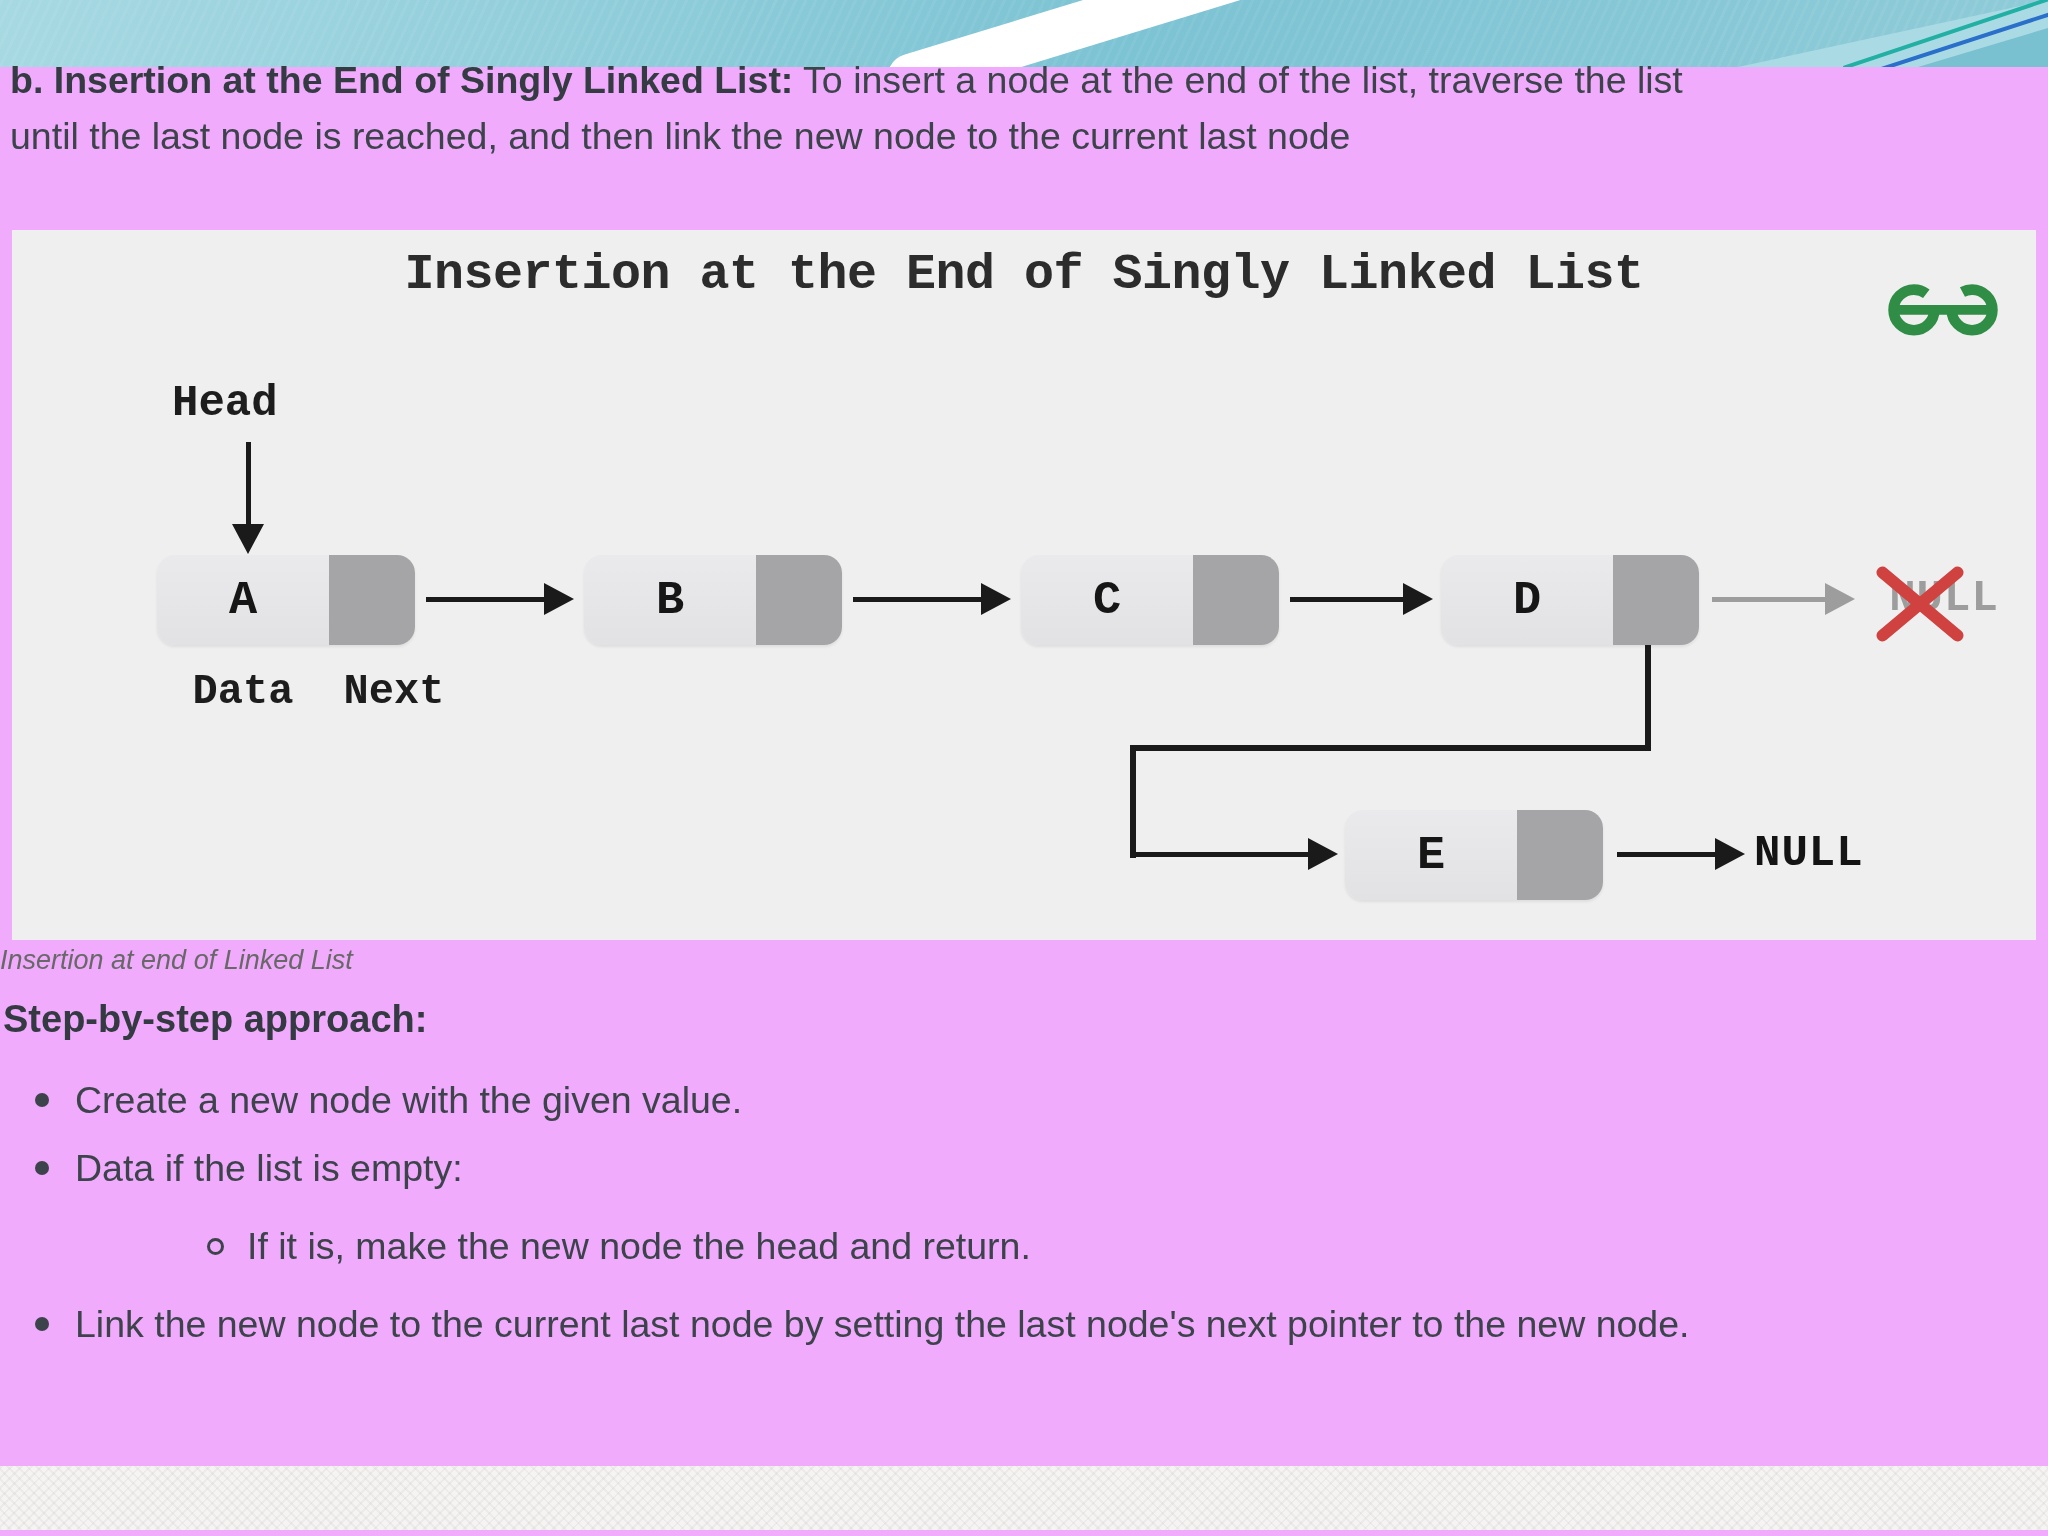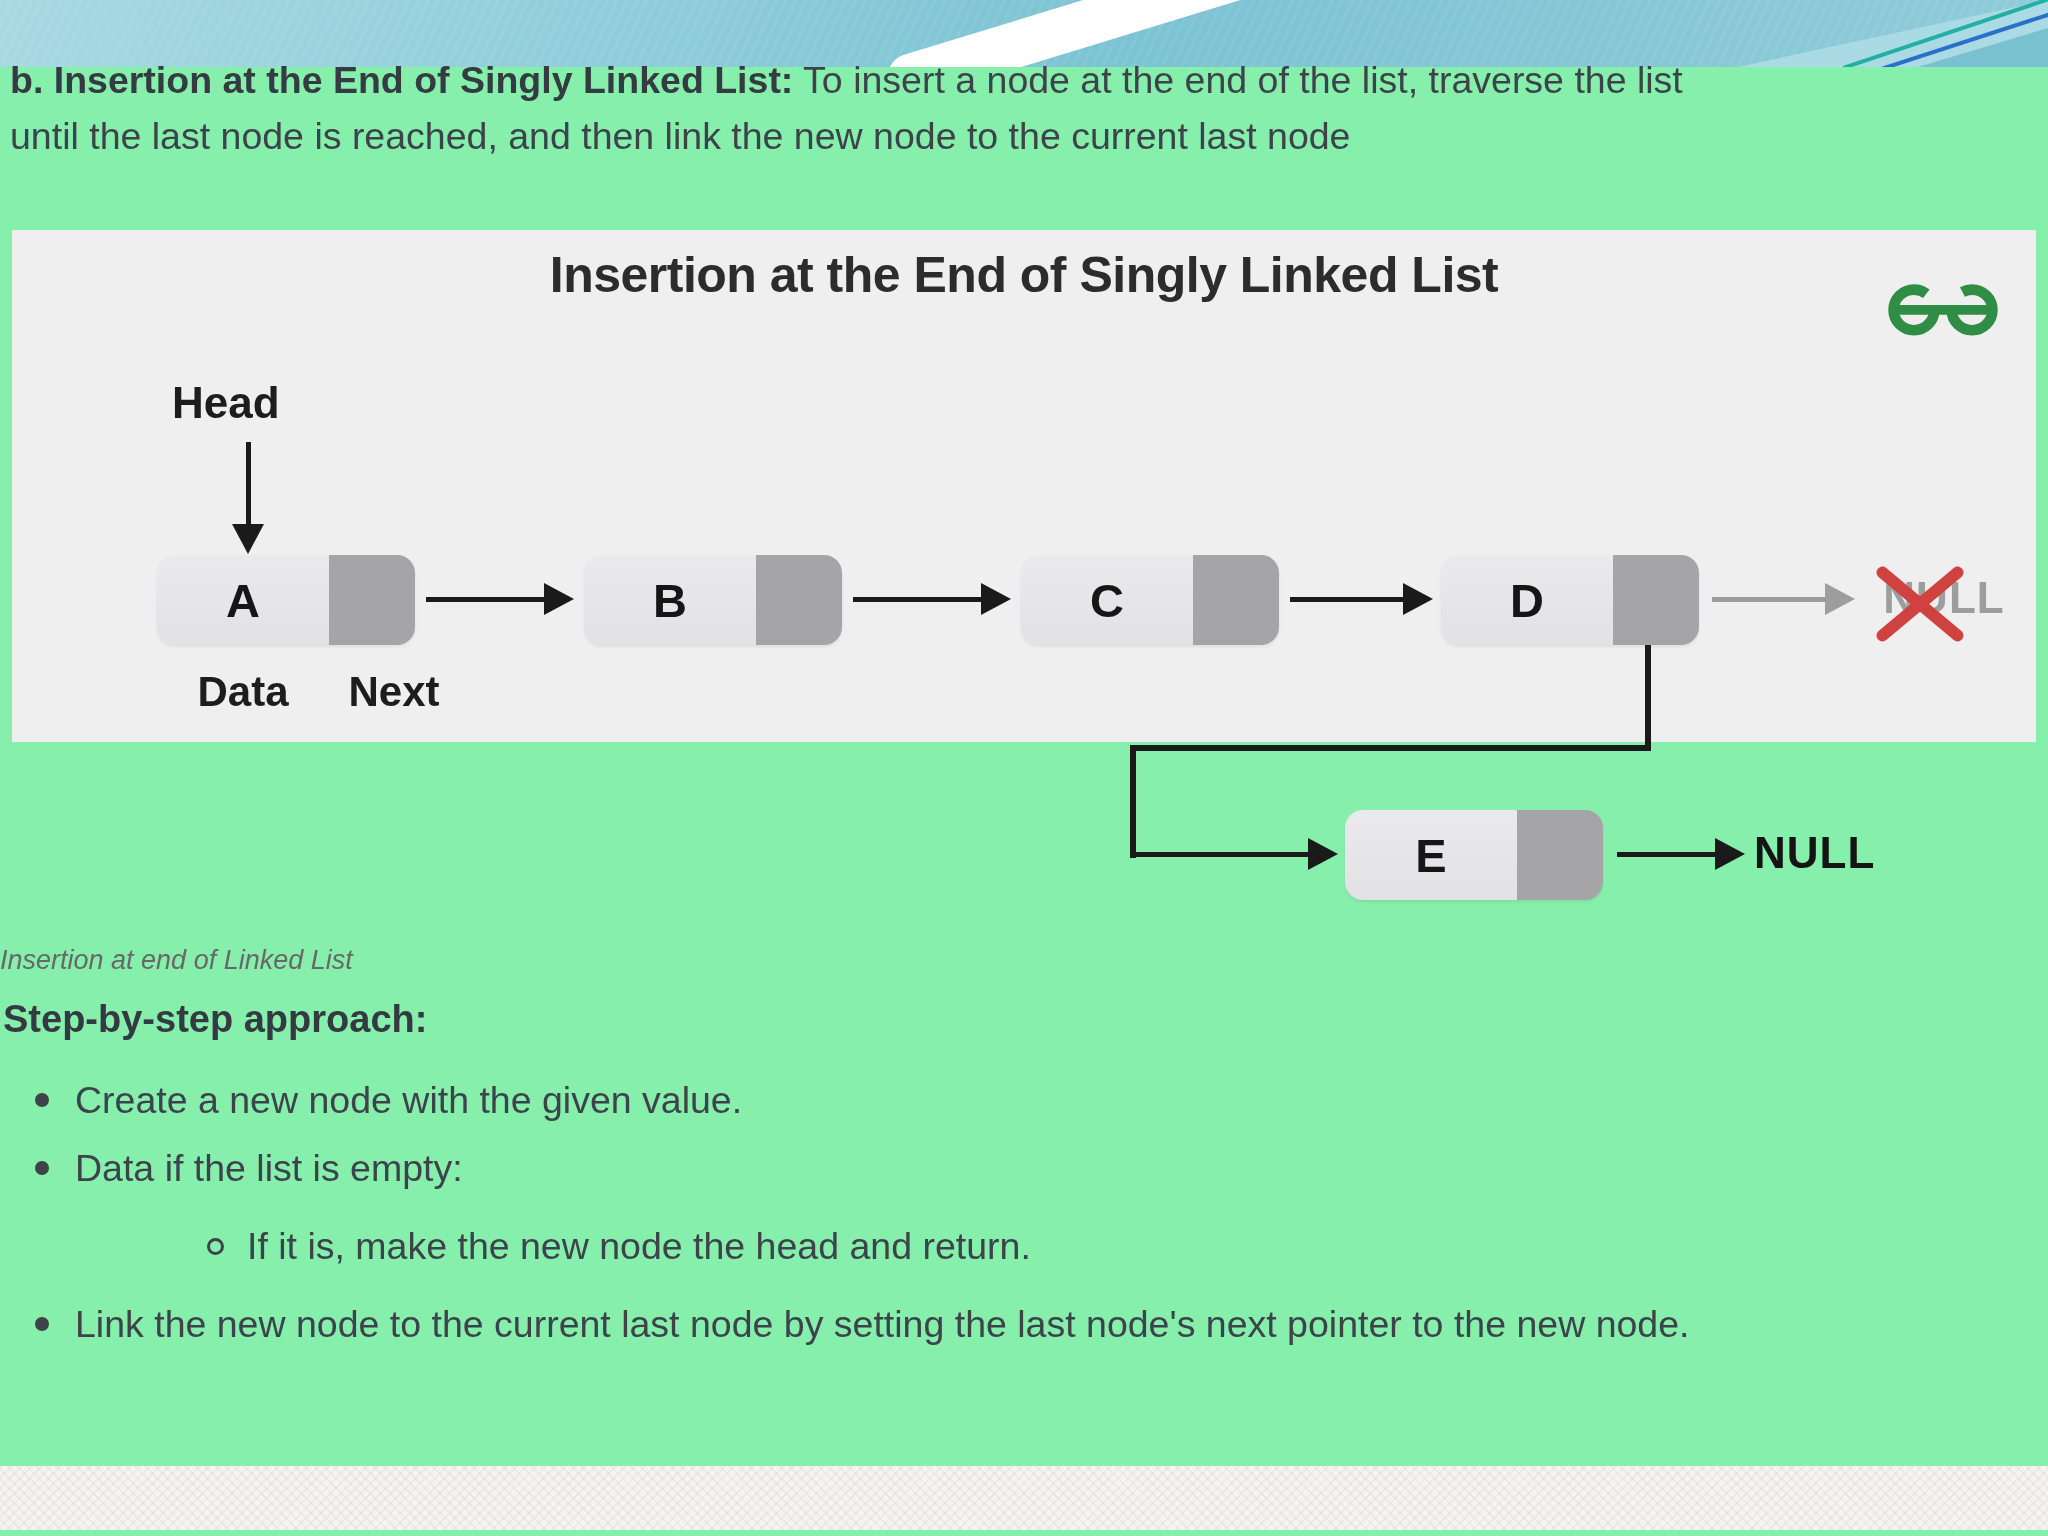--- a/index.html
+++ b/index.html
@@ -1,17 +1,17 @@
 <!DOCTYPE html>
 <html style="--c-band: #7cc3d3; --c-text: #3d434b; --c-title: #2c2c2c; --c-panel-bg: #f0eff0; --c-node-data-bg: #e2e1e3; --c-node-next-bg: #a5a4a6; --c-node-text: #161616; --c-arrow: #1a1a1a; --c-faded: #9d9d9d; --c-null-faded: #9d9d9d; --c-cross-red: #cf4240; --c-logo-green: #2f8d46; --c-caption: #686868;"><head>
 <meta charset="utf-8">
 <style>
   html,body{margin:0;padding:0;background:#ffffff;}
   #stage{
-    position:relative;width:2048px;height:1536px;overflow:hidden;background:#86efac;
+    position:relative;width:2048px;height:1536px;overflow:hidden;background:#f0abfc;
     font-family:"Liberation Sans",sans-serif;color:var(--c-text,#3d434b);
   }
   
   .band{position:absolute;left:0;top:0;width:2048px;height:67px;overflow:hidden;
     background:linear-gradient(105deg,#a7d9e2 0%,var(--c-band,#7cc3d3) 55%,#8fcbd8 100%);}
   .band .hatch{position:absolute;inset:0;
     background:repeating-linear-gradient(115deg,rgba(255,255,255,.06) 0 3px,rgba(255,255,255,0) 3px 9px);}
   .ribbon{position:absolute;left:880px;top:2px;width:400px;height:46px;background:#ffffff;
     transform:rotate(-17deg);border-radius:30px;}
   .tri-light{position:absolute;right:0;bottom:0;width:310px;height:67px;background:#aadbe4;
@@ -19,22 +19,22 @@
   .tri-dark{position:absolute;right:0;bottom:0;width:130px;height:52px;background:#79c0d1;
     clip-path:polygon(100% 25%,100% 100%,0 100%);}
   .dline{position:absolute;height:4px;transform-origin:left center;border-radius:2px;}
   .dline.teal{left:1843px;top:66px;width:235px;background:#23b0a4;transform:rotate(-18.5deg);}
   .dline.blue{left:1872px;top:70px;width:250px;background:#2a6fc9;transform:rotate(-18deg);}
   
   .intro{position:absolute;left:10px;top:52px;width:2028px;
     font-size:37.5px;line-height:56px;color:var(--c-text,#3d434b);}
   .intro b{font-weight:700;color:#353b42;}
   
-  .panel{position:absolute;left:12px;top:230px;width:2024px;height:512px;
-    background:var(--c-panel-bg,#f0eff0);}
+  .panel{position:absolute;left:12px;top:230px;width:2024px;height:710px;
+    background:var(--c-panel-bg,#f0eff0);font-family:Liberation Mono, monospace;}
   .dtitle{position:absolute;left:0;top:16px;width:100%;text-align:center;
     font-size:50px;font-weight:800;letter-spacing:-.5px;color:var(--c-title,#2c2c2c);}
   .gfg{position:absolute;right:34px;top:46px;width:118px;height:62px;}
   .headlbl{position:absolute;left:160px;top:148px;font-size:44px;font-weight:700;color:#1d1d1d;text-align:center;}
   .varrow{position:absolute;background:var(--c-arrow,#1a1a1a);width:5px;}
   .varrow.head{left:234px;top:212px;height:82px;}
   .varrow.head::after{content:"";position:absolute;left:-14px;top:82px;
     border-top:30px solid var(--c-arrow,#1a1a1a);border-left:16px solid transparent;border-right:16px solid transparent;}
   .node{position:absolute;top:325px;width:258px;height:90px;display:flex;border-radius:18px;
     box-shadow:0 2px 3px rgba(0,0,0,.07);}

